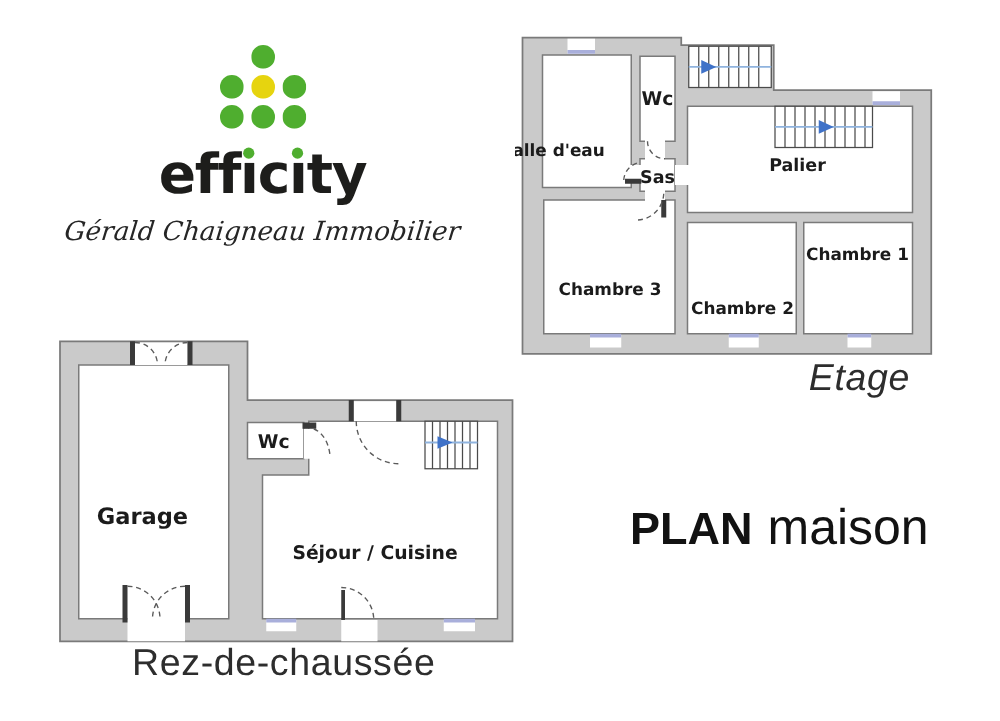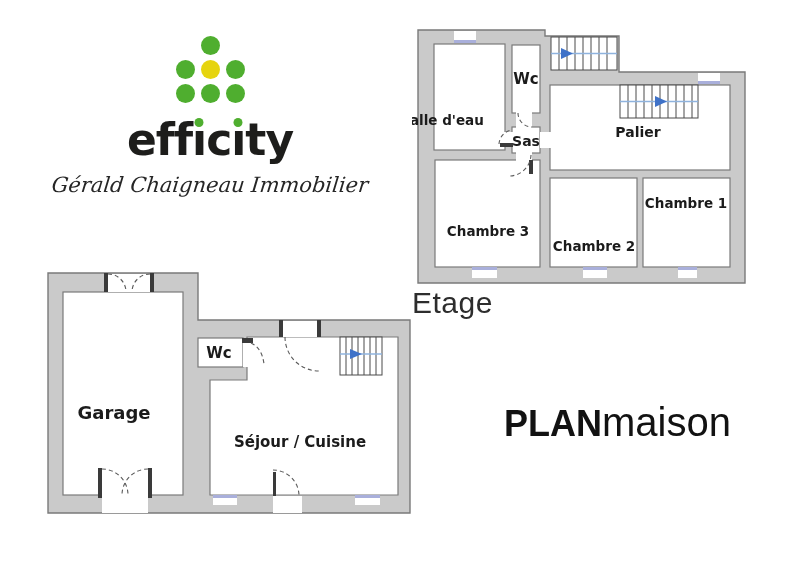--- a/index.html
+++ b/index.html
@@ -26,25 +26,25 @@
     font-size:21px; color:#262626; transform:skewX(-6deg);
   }
   
   .plan { position:absolute; }
   .plan-etage { left:412px; top:24px; }
   .plan-rdc   { left:38px;  top:264px; }
   .caption {
     position:absolute; color:#2d2d2d; font-size:30px; font-weight:400;
     font-family:"Liberation Sans", sans-serif; letter-spacing:0.5px;
   }
-  .caption-etage { left:412px; top:286px; width:340px; text-align:left; }
+  .caption-etage { left:388px; top:286px; width:340px; text-align:right;font-style:italic; }
   .caption-rdc   { left:38px;  top:514px; width:378px; text-align:center; }
   .main-title { position:absolute; left:504px; top:400px; white-space:nowrap; color:#121212; }
   .main-title .t-bold  { font-size:36px; font-weight:800; font-family:"Liberation Sans", sans-serif; }
-  .main-title .t-light { font-size:40px; font-weight:400; font-family:"Liberation Sans", sans-serif; }
+  .main-title .t-light { font-size:40px; font-weight:400; margin-left:12px; font-family:"Liberation Sans", sans-serif; }
   
   .wall   { fill:#cacaca; stroke:#7a7a7a; stroke-width:1.4; }
   .room   { fill:#ffffff; stroke:#7a7a7a; stroke-width:1.2; }
   .open   { fill:#ffffff; stroke:none; }
   .window { fill:#a9afdb; stroke:none; }
   .stair  { fill:#ffffff; stroke:#4a4a4a; stroke-width:1; }
   .tread  { stroke:#4a4a4a; stroke-width:1; }
   .sline  { stroke:#8fb3de; stroke-width:1.5; }
   .sarrow { fill:#3f72c8; }
   .leaf   { fill:#3a3a3a; }
@@ -210,18 +210,19 @@
       <rect class="leaf" x="204" y="74" width="11" height="5"></rect>
       <path class="arc" d="M 213 79 Q 224 84 226 100"></path>
       <rect class="leaf" x="235" y="208" width="3" height="24"></rect>
       <path class="arc" d="M 235 206 A 26 26 0 0 1 261 231"></path>
 
       <text class="lbl" x="76" y="155" font-size="18">Garage</text>
       <text class="lbl" x="181" y="94" font-size="15">Wc</text>
       <text class="lbl" x="262" y="183" font-size="15">Séjour / Cuisine</text>
     </svg>
   </div>
+  <div class="caption caption-rdc">Rez-de-chaussée</div>
 
   <div class="main-title">
     <span class="t-bold">PLAN</span><span class="t-light">maison</span>
   </div>
 
 </div>
 
 </body></html>

